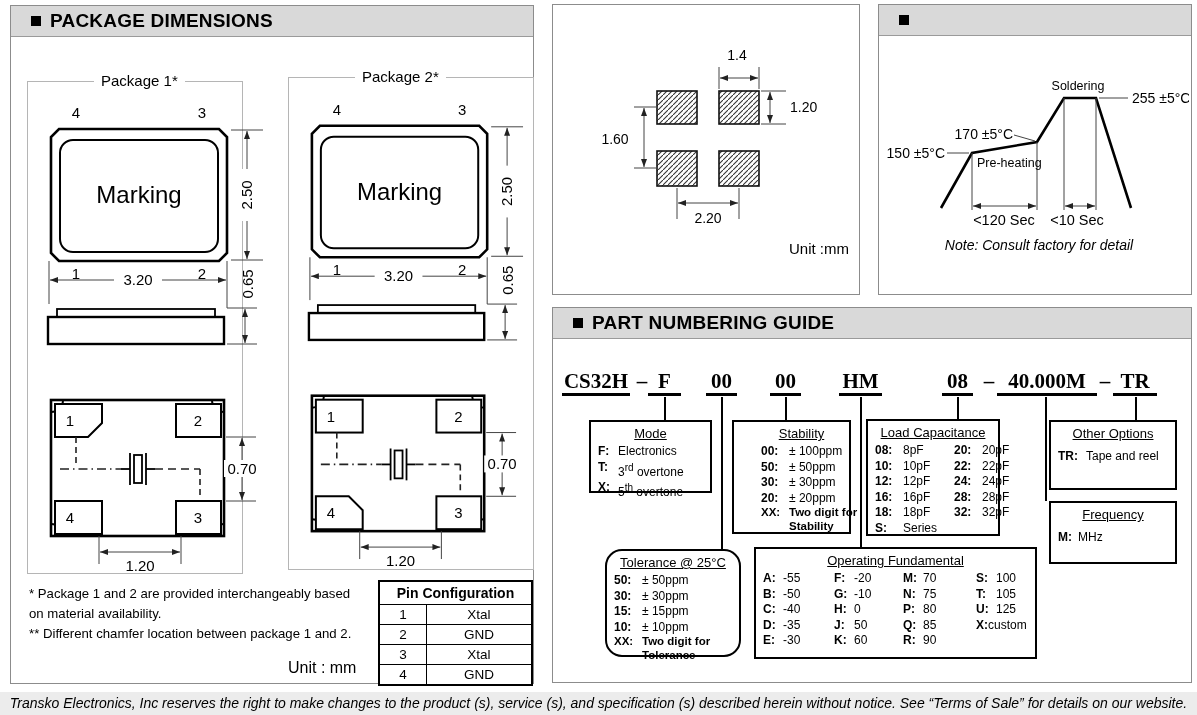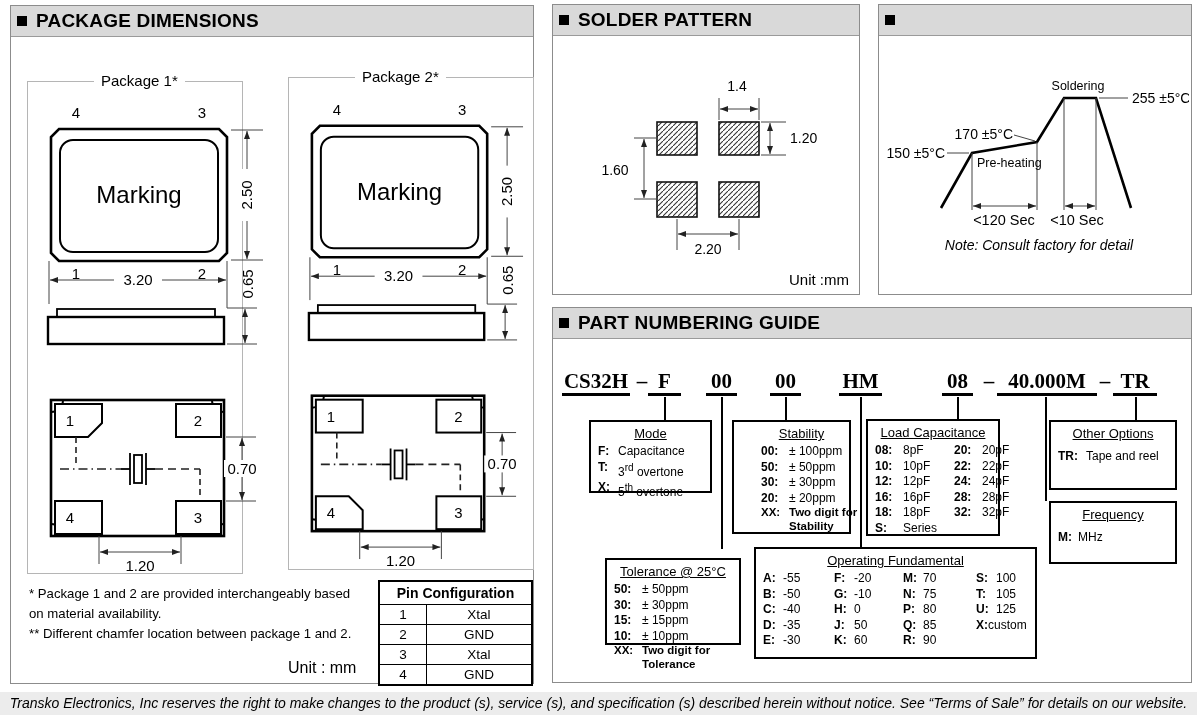--- a/index.html
+++ b/index.html
@@ -3,21 +3,21 @@
 <meta charset="utf-8">
 <style>
   html,body{margin:0;padding:0;background:#fff;}
   body{width:1197px;height:715px;position:relative;overflow:hidden;
        font-family:"Liberation Sans",sans-serif;color:#000;}
   svg{display:block;}
   svg text{font-family:"Liberation Sans",sans-serif;fill:#000;}
 
   .panel{position:absolute;background:#fff;border:1.6px solid #8c8c8c;box-sizing:border-box;}
   .phead{height:31px;background:#d9d9d9;border-bottom:1.6px solid #9a9a9a;
-         display:flex;align-items:center;padding-left:6px;gap:9px;box-sizing:border-box;}
+         display:flex;align-items:center;padding-left:20px;gap:9px;box-sizing:border-box;}
   .sq{width:10px;height:10px;background:#000;flex:none;}
   .ptitle{font-weight:bold;font-size:19px;letter-spacing:.2px;white-space:nowrap;}
 
   .pkg-group{position:absolute;border:1.2px solid #b5b5b5;background:#fff;box-sizing:border-box;}
   .pkg-label{position:absolute;top:-10px;background:#fff;padding:0 7px;font-size:15px;white-space:nowrap;}
 
   .notes{position:absolute;font-size:13.2px;line-height:1.5;}
   .unit-label{position:absolute;font-size:16px;white-space:nowrap;}
 
   .pin-table{position:absolute;border-collapse:collapse;border:2.4px solid #000;
@@ -265,24 +265,20 @@
     </tr>
     <tr>
       <td>4</td>
       <td>GND</td>
     </tr>
   </tbody>
     </table>
 </div>
 
 <div class="panel" style="left:552px;top:4px;width:308px;height:291px;">
-  <div class="phead">
-    <span class="sq"></span>
-    <span class="ptitle">SOLDER PATTERN</span>
-  </div>
   <svg width="304" height="256" viewBox="0 0 304 256">
     <g stroke="#111" stroke-width="1.6">
       <rect x="104" y="86" width="40" height="33" fill="url(#hatch)"></rect>
       <rect x="166" y="86" width="40" height="33" fill="url(#hatch)"></rect>
       <rect x="104" y="146" width="40" height="35" fill="url(#hatch)"></rect>
       <rect x="166" y="146" width="40" height="35" fill="url(#hatch)"></rect>
     </g>
     <g stroke="#444" stroke-width="1">
       <line x1="166" y1="62" x2="166" y2="84"></line>
       <line x1="206" y1="62" x2="206" y2="84"></line>
@@ -362,21 +358,21 @@
   <div class="pnline" style="left:232px;top:89px;height:23px;"></div>
   <div class="pnline" style="left:307px;top:89px;height:150px;"></div>
   <div class="pnline" style="left:404px;top:89px;height:22px;"></div>
   <div class="pnline" style="left:492px;top:89px;height:104px;"></div>
   <div class="pnline" style="left:582px;top:89px;height:23px;"></div>
 
   <div class="pnbox" style="left:36px;top:112px;width:123px;height:73px;">
     <div class="bt">Mode</div>
     <div class="brow k20">
       <b>F:</b>
-      <span>Capacitance</span>
+      <span>Electronics</span>
     </div>
     <div class="brow k20">
       <b>T:</b>
       <span><span>3</span><sup>rd</sup><span> overtone</span></span>
     </div>
     <div class="brow k20">
       <b>X:</b>
       <span><span>5</span><sup>th</sup><span> overtone</span></span>
     </div>
   </div>
@@ -471,21 +467,21 @@
   </div>
 
   <div class="pnbox" style="left:496px;top:193px;width:128px;height:63px;">
     <div class="bt">Frequency</div>
     <div class="brow k20 mt8">
       <b>M:</b>
         <span>MHz</span>
     </div>
   </div>
 
-  <div class="pnbox" style="left:52px;top:250px;width:136px;height:87px;">
+  <div class="pnbox" style="left:52px;top:241px;width:136px;height:108px;border-radius:17px;">
     <div class="bt">Tolerance @ 25°C</div>
     <div class="brow k26">
         <b>50:</b>
         <span>± 50ppm</span>
       </div>
     <div class="brow k26">
         <b>30:</b>
         <span>± 30ppm</span>
       </div>
     <div class="brow k26">

